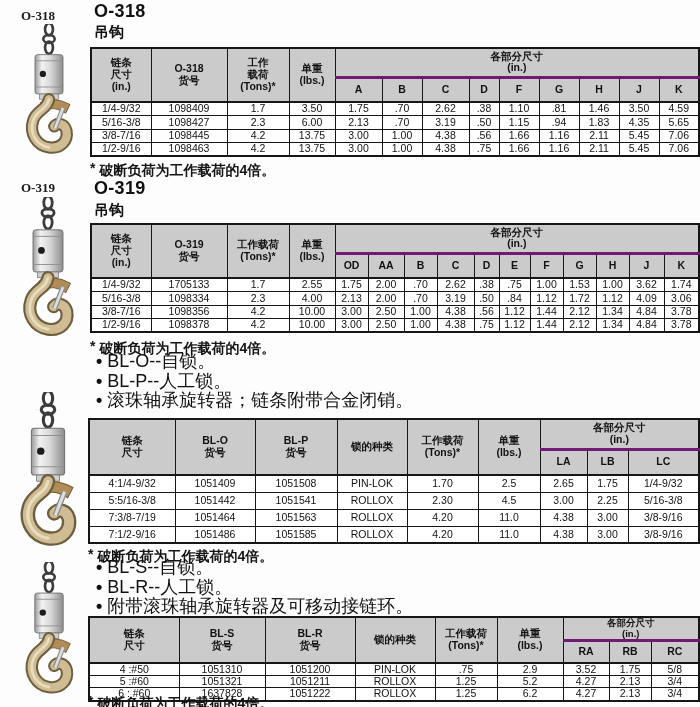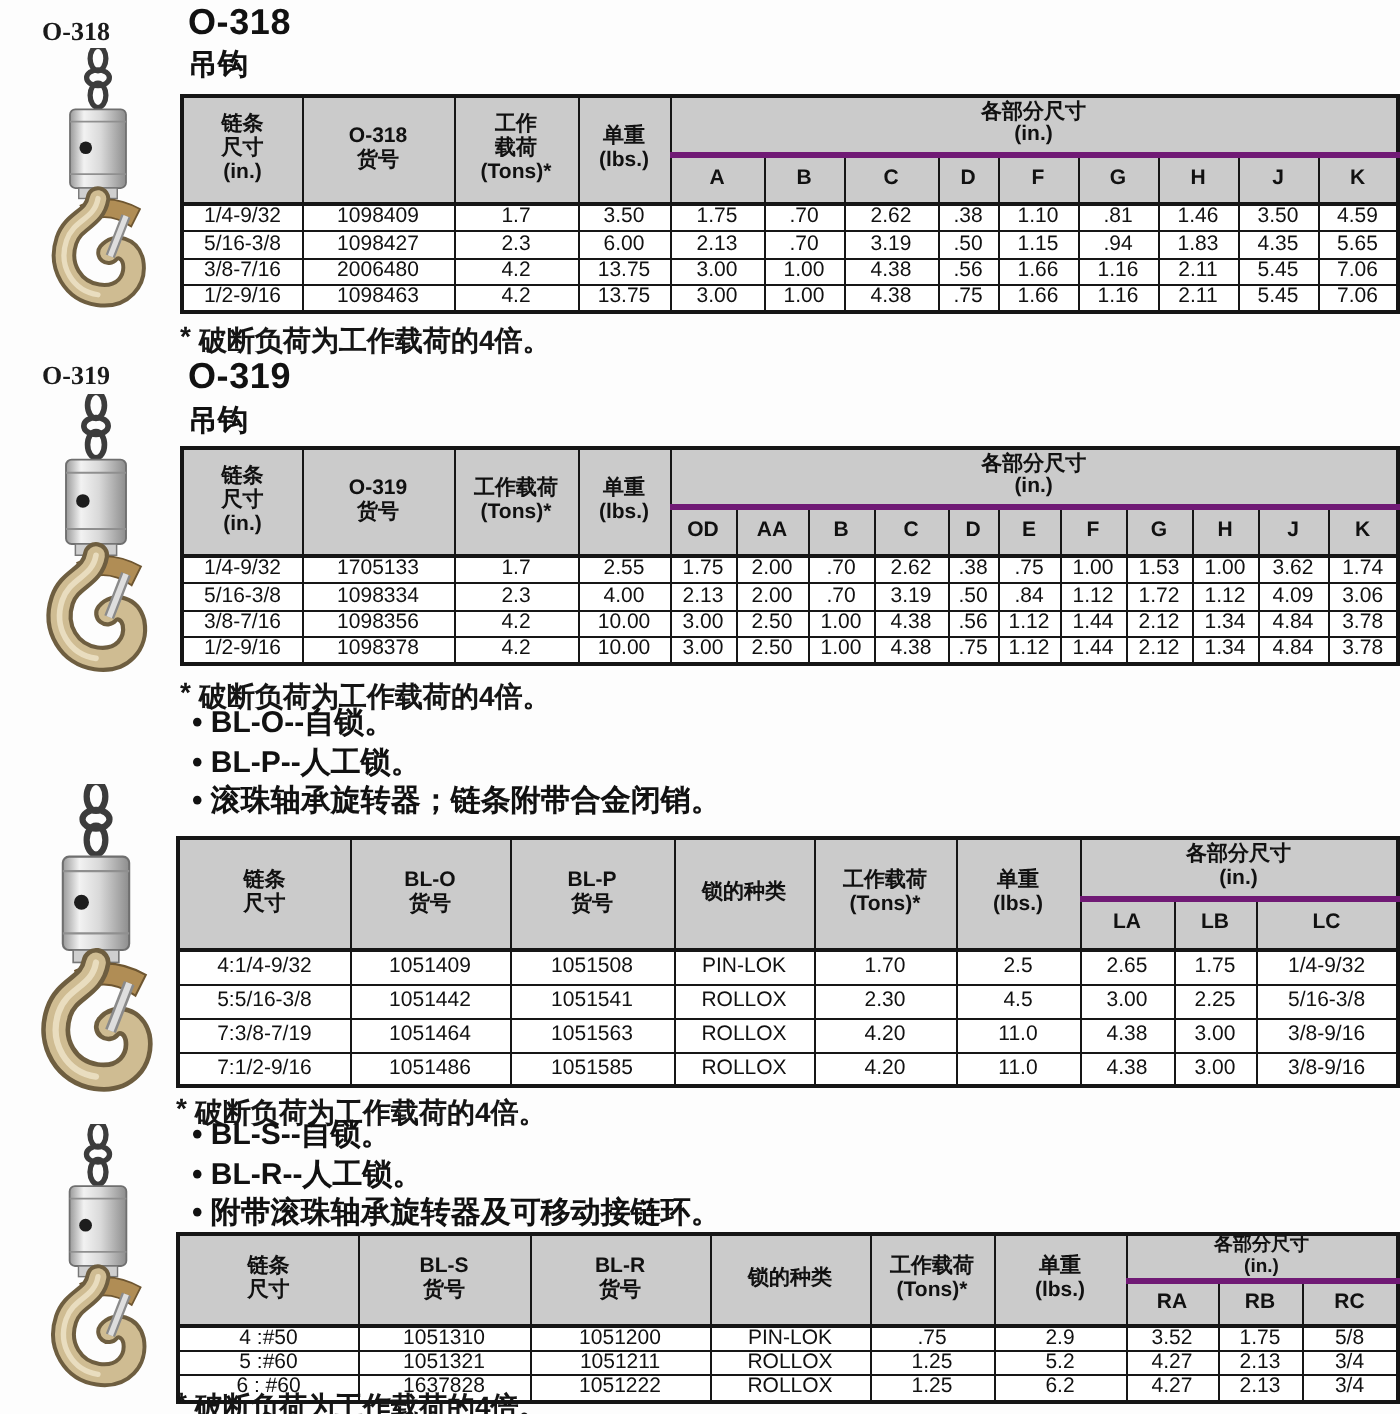--- a/index.html
+++ b/index.html
@@ -47,21 +47,21 @@
   .t4 thead tr.toprow th.dims { height:17px; font-size:9.5px; }
   .t4 thead tr.letters th { height:22px; }
 
   
   .footnote { font-size:14px; font-weight:bold; color:#151515; }
   .footnote .star { vertical-align:2px; margin-right:4px; }
 
   
   ul.bullets { list-style:none; }
   ul.bullets li {
-    font-size:15px; font-weight:700; line-height:19.5px; color:#111;
+    font-size:18px; font-weight:400; line-height:19.5px; color:#111;
   }
   ul.bullets li::before { content:"\2022\00a0"; font-weight:bold; }
 </style>
 </head>
 <body>
 
 <svg width="0" height="0" style="position:absolute" aria-hidden="true">
   <defs>
     <linearGradient id="metal" x1="0" y1="0" x2="1" y2="0">
       <stop offset="0" stop-color="#9a9a9a"></stop>
@@ -182,21 +182,21 @@
           <td>3.19</td>
           <td>.50</td>
           <td>1.15</td>
           <td>.94</td>
           <td>1.83</td>
           <td>4.35</td>
           <td>5.65</td>
         </tr>
         <tr>
           <td>3/8-7/16</td>
-          <td>2006480</td>
+          <td>1098445</td>
           <td>4.2</td>
           <td>13.75</td>
           <td>3.00</td>
           <td>1.00</td>
           <td>4.38</td>
           <td>.56</td>
           <td>1.66</td>
           <td>1.16</td>
           <td>2.11</td>
           <td>5.45</td>

